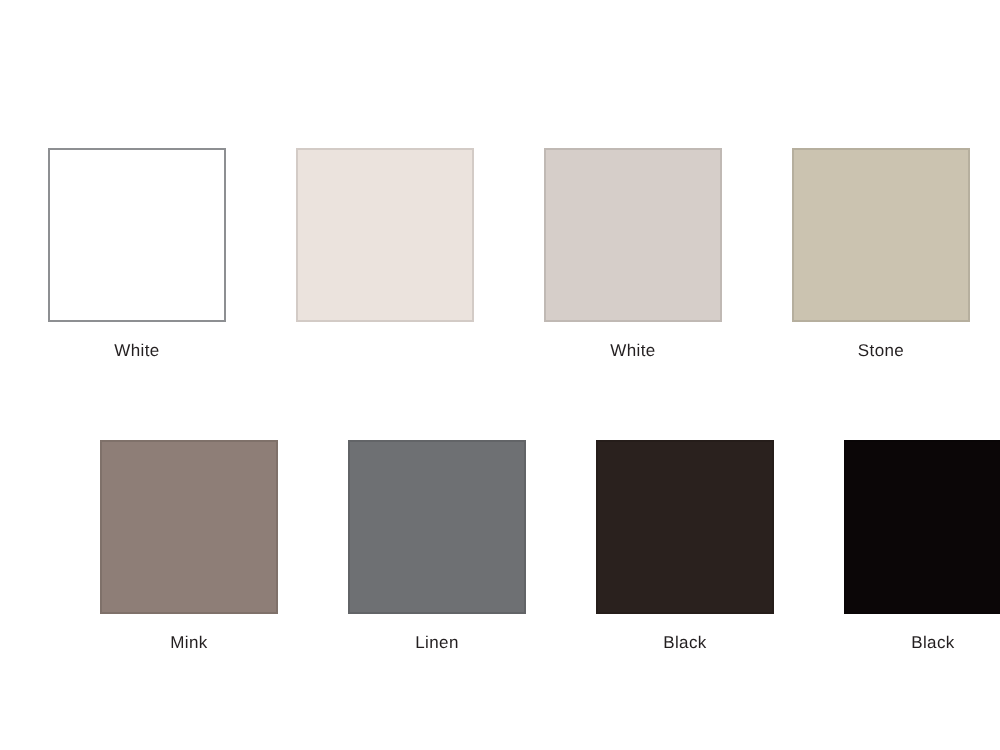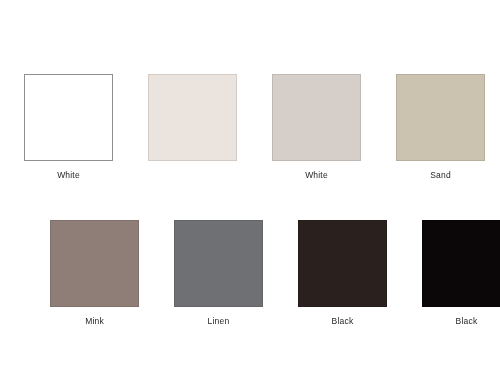--- a/index.html
+++ b/index.html
@@ -80,21 +80,21 @@
       </div>
       <div class="swatch-cell">
         <div class="swatch-chip" style="background-color: rgb(235, 227, 221);"></div>
       </div>
       <div class="swatch-cell">
         <div class="swatch-chip" style="background-color: rgb(214, 206, 201);"></div>
         <span class="swatch-label">White</span>
       </div>
       <div class="swatch-cell">
         <div class="swatch-chip" style="background-color: rgb(203, 195, 176);"></div>
-        <span class="swatch-label">Sand</span>
+        <span class="swatch-label">Stone</span>
       </div>
       <div class="swatch-cell row-2">
         <div class="swatch-chip" style="background-color: rgb(142, 126, 119);"></div>
         <span class="swatch-label">Mink</span>
       </div>
       <div class="swatch-cell row-2">
         <div class="swatch-chip" style="background-color: rgb(110, 112, 115);"></div>
         <span class="swatch-label">Linen</span>
       </div>
       <div class="swatch-cell row-2">

